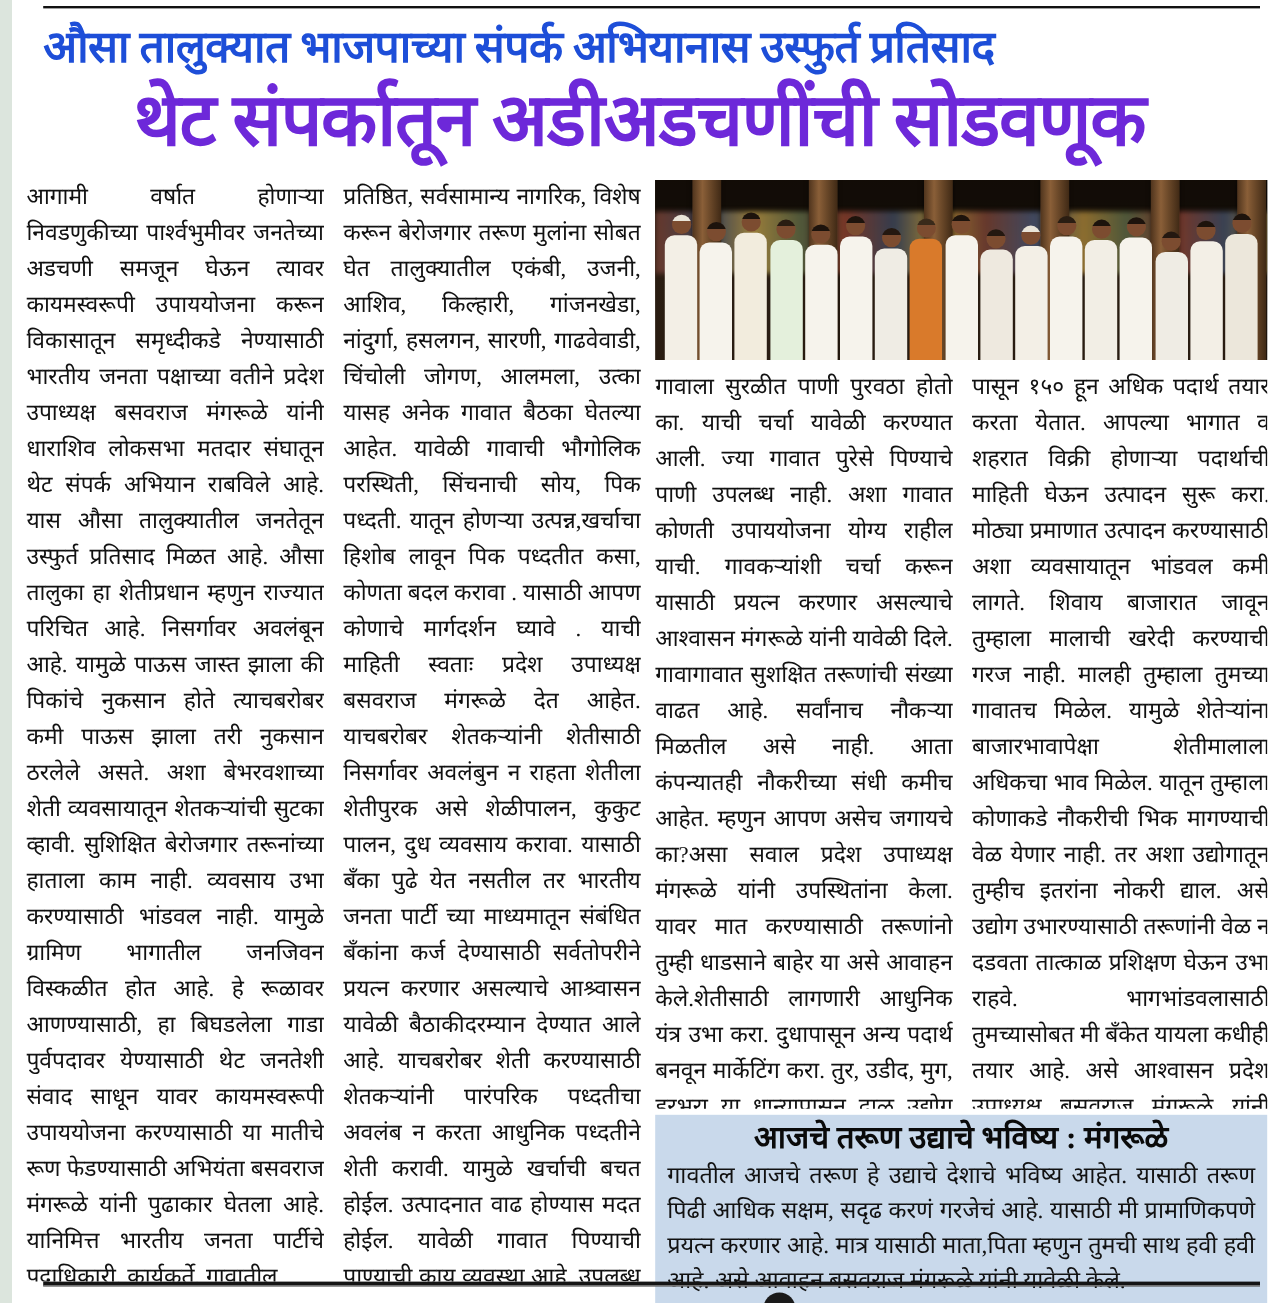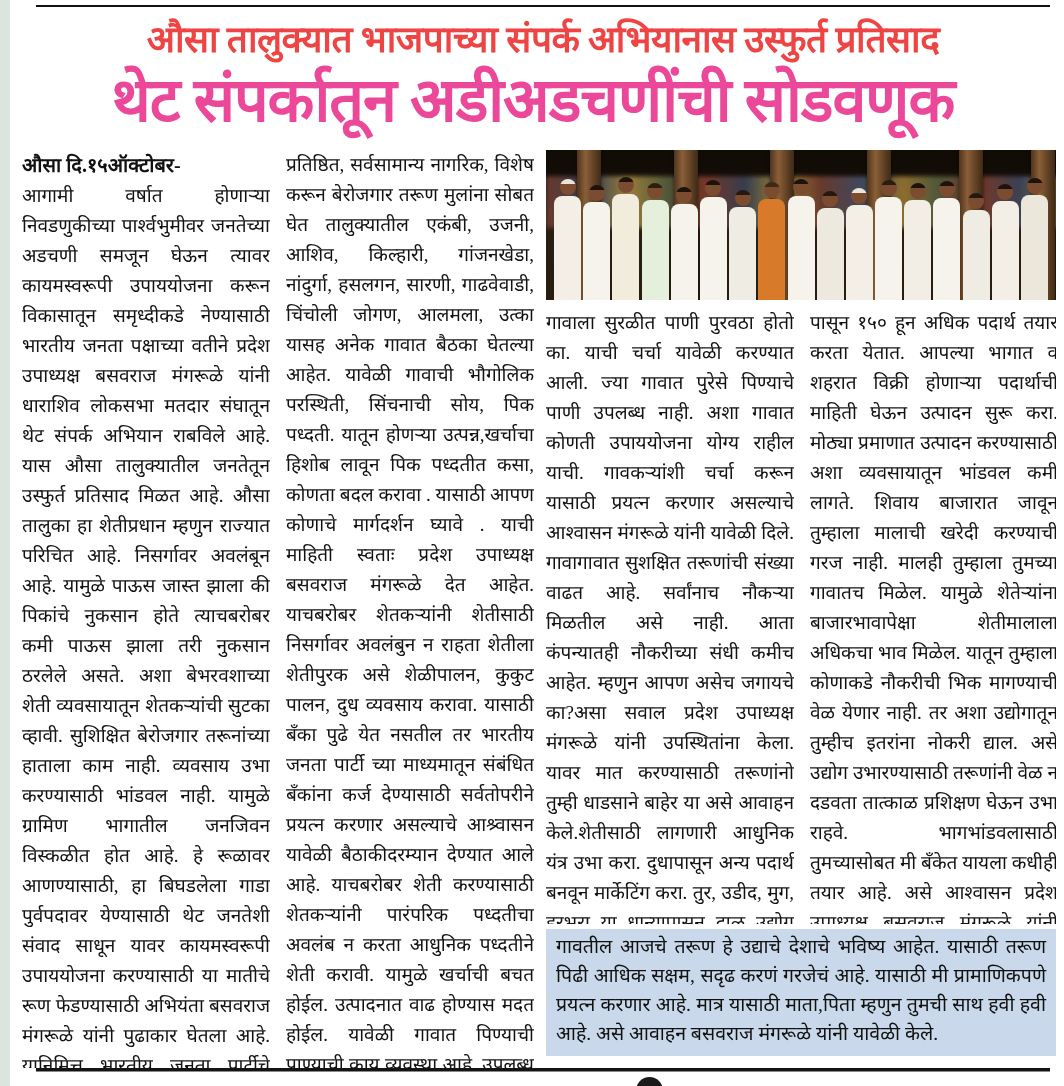--- a/index.html
+++ b/index.html
@@ -11,26 +11,26 @@
   }
   .left-strip{
     position:absolute;left:0;top:0;width:10px;height:1086px;
     background:#dce5dd;
   }
   .top-rule{
     position:absolute;left:36px;top:5px;width:1014px;height:2px;background:#121212;
   }
   .kicker{
     position:absolute;left:36px;top:12px;width:1014px;
-    text-align:center;font-size:37px;font-weight:bold;color:#ef4444;
+    text-align:left;font-size:37px;font-weight:bold;color:#1d4ed8;
     white-space:nowrap;letter-spacing:-0.5px;
   }
   .headline{
     position:absolute;left:12px;top:56px;width:1042px;
-    text-align:center;font-size:61px;font-weight:bold;color:#ec4899;
+    text-align:center;font-size:61px;font-weight:bold;color:#6d28d9;
     white-space:nowrap;letter-spacing:-1px;
   }
   .columns-left{
     position:absolute;left:22px;top:150px;width:512px;height:918px;
     display:flex;gap:16px;overflow:hidden;
   }
   .col{
     width:248px;flex:0 0 248px;
     font-size:19px;line-height:30px;text-align:justify;text-justify:inter-word;
     overflow:hidden;
@@ -108,21 +108,20 @@
 
 <div class="left-strip"></div>
 <div class="top-rule"></div>
 
 <div class="kicker">औसा तालुक्यात भाजपाच्या संपर्क अभियानास उस्फुर्त प्रतिसाद</div>
 <div class="headline">थेट संपर्कातून अडीअडचणींची सोडवणूक</div>
 
 <div class="columns-left">
   <div class="col">
     <span class="byline">
-      <div>औसा दि.१५ऑक्टोबर-</div>
     </span>
     <span>आगामी वर्षात होणाऱ्या निवडणुकीच्या पार्श्वभुमीवर जनतेच्या अडचणी समजून घेऊन त्यावर कायमस्वरूपी उपाययोजना करून विकासातून समृध्दीकडे नेण्यासाठी भारतीय जनता पक्षाच्या वतीने प्रदेश उपाध्यक्ष बसवराज मंगरूळे यांनी धाराशिव लोकसभा मतदार संघातून थेट संपर्क अभियान राबविले आहे. यास औसा तालुक्यातील जनतेतून उस्फुर्त प्रतिसाद मिळत आहे. औसा तालुका हा शेतीप्रधान म्हणुन राज्यात परिचित आहे. निसर्गावर अवलंबून आहे. यामुळे पाऊस जास्त झाला की पिकांचे नुकसान होते त्याचबरोबर कमी पाऊस झाला तरी नुकसान ठरलेले असते. अशा बेभरवशाच्या शेती व्यवसायातून शेतकऱ्यांची सुटका व्हावी. सुशिक्षित बेरोजगार तरूनांच्या हाताला काम नाही. व्यवसाय उभा करण्यासाठी भांडवल नाही. यामुळे ग्रामिण भागातील जनजिवन विस्कळीत होत आहे. हे रूळावर आणण्यासाठी, हा बिघडलेला गाडा पुर्वपदावर येण्यासाठी थेट जनतेशी संवाद साधून यावर कायमस्वरूपी उपाययोजना करण्यासाठी या मातीचे रूण फेडण्यासाठी अभियंता बसवराज मंगरूळे यांनी पुढाकार घेतला आहे. यानिमित्त भारतीय जनता पार्टीचे पदाधिकारी, कार्यकर्ते, गावातील</span>
   </div>
   <div class="col">
     <span>प्रतिष्ठित, सर्वसामान्य नागरिक, विशेष करून बेरोजगार तरूण मुलांना सोबत घेत तालुक्यातील एकंबी, उजनी, आशिव, किल्हारी, गांजनखेडा, नांदुर्गा, हसलगन, सारणी, गाढवेवाडी, चिंचोली जोगण, आलमला, उत्का यासह अनेक गावात बैठका घेतल्या आहेत. यावेळी गावाची भौगोलिक परस्थिती, सिंचनाची सोय, पिक पध्दती. यातून होणऱ्या उत्पन्न,खर्चाचा हिशोब लावून पिक पध्दतीत कसा, कोणता बदल करावा . यासाठी आपण कोणाचे मार्गदर्शन घ्यावे . याची माहिती स्वताः प्रदेश उपाध्यक्ष बसवराज मंगरूळे देत आहेत. याचबरोबर शेतकऱ्यांनी शेतीसाठी निसर्गावर अवलंबुन न राहता शेतीला शेतीपुरक असे शेळीपालन, कुकुट पालन, दुध व्यवसाय करावा. यासाठी बँका पुढे येत नसतील तर भारतीय जनता पार्टी च्या माध्यमातून संबंधित बँकांना कर्ज देण्यासाठी सर्वतोपरीने प्रयत्न करणार असल्याचे आश्र्वासन यावेळी बैठाकीदरम्यान देण्यात आले आहे. याचबरोबर शेती करण्यासाठी शेतकऱ्यांनी पारंपरिक पध्दतीचा अवलंब न करता आधुनिक पध्दतीने शेती करावी. यामुळे खर्चाची बचत होईल. उत्पादनात वाढ होण्यास मदत होईल. यावेळी गावात पिण्याची पाण्याची काय व्यवस्था आहे. उपलब्ध असलेल्या योजनेतून</span>
   </div>
 </div>
 
 <div class="right-section">
   <div class="photo">
@@ -205,18 +204,19 @@
     </div>
   <div class="right-cols">
     <div class="col">
       <span>गावाला सुरळीत पाणी पुरवठा होतो का. याची चर्चा यावेळी करण्यात आली.  ज्या गावात पुरेसे पिण्याचे पाणी उपलब्ध नाही. अशा गावात कोणती उपाययोजना योग्य राहील याची. गावकऱ्यांशी चर्चा करून यासाठी प्रयत्न करणार असल्याचे आश्वासन मंगरूळे यांनी यावेळी दिले. गावागावात सुशक्षित तरूणांची संख्या वाढत आहे. सर्वांनाच नौकऱ्या मिळतील असे नाही. आता कंपन्यातही नौकरीच्या संधी कमीच आहेत. म्हणुन आपण असेच जगायचे का?असा सवाल प्रदेश उपाध्यक्ष मंगरूळे यांनी उपस्थितांना केला. यावर मात करण्यासाठी तरूणांनो तुम्ही धाडसाने बाहेर या असे आवाहन केले.शेतीसाठी लागणारी आधुनिक यंत्र उभा करा.  दुधापासून अन्य पदार्थ बनवून मार्केटिंग करा. तुर, उडीद, मुग, हरभरा या धान्यापासून दाळ उद्योग उभा करा. सोयाबीन</span>
     </div>
     <div class="col">
       <span>पासून १५० हून अधिक पदार्थ तयार करता येतात. आपल्या भागात व शहरात विक्री होणाऱ्या पदार्थाची माहिती घेऊन उत्पादन सुरू करा. मोठ्या प्रमाणात उत्पादन करण्यासाठी अशा व्यवसायातून भांडवल कमी लागते. शिवाय बाजारात जावून तुम्हाला मालाची खरेदी करण्याची गरज नाही. मालही तुम्हाला तुमच्या गावातच मिळेल. यामुळे शेतेऱ्यांना बाजारभावापेक्षा शेतीमालाला अधिकचा भाव मिळेल. यातून तुम्हाला कोणाकडे नौकरीची भिक मागण्याची वेळ येणार नाही. तर अशा उद्योगातून तुम्हीच इतरांना नोकरी द्याल. असे उद्योग उभारण्यासाठी तरूणांनी वेळ न दडवता तात्काळ प्रशिक्षण घेऊन उभा राहवे. भागभांडवलासाठी तुमच्यासोबत मी बँकेत यायला कधीही तयार आहे. असे आश्वासन प्रदेश उपाध्यक्ष बसवराज मंगरूळे यांनी औसेकरांना दिले.</span>
     </div>
   </div>
   <div class="highlight-box" style="background: rgb(201, 217, 235);">
+    <div class="highlight-title">आजचे तरूण उद्याचे भविष्य : मंगरूळे</div>
     <div class="highlight-body">गावतील आजचे तरूण हे उद्याचे देशाचे भविष्य आहेत. यासाठी तरूण पिढी आधिक सक्षम, सदृढ करणं गरजेचं आहे. यासाठी मी प्रामाणिकपणे प्रयत्न करणार आहे. मात्र यासाठी माता,पिता म्हणुन तुमची साथ हवी हवी आहे. असे आवाहन बसवराज मंगरूळे यांनी यावेळी केले.</div>
   </div>
 </div>
 
 <div class="bottom-rule"></div>
 <div class="bottom-dot"></div>
 
 </body></html>

